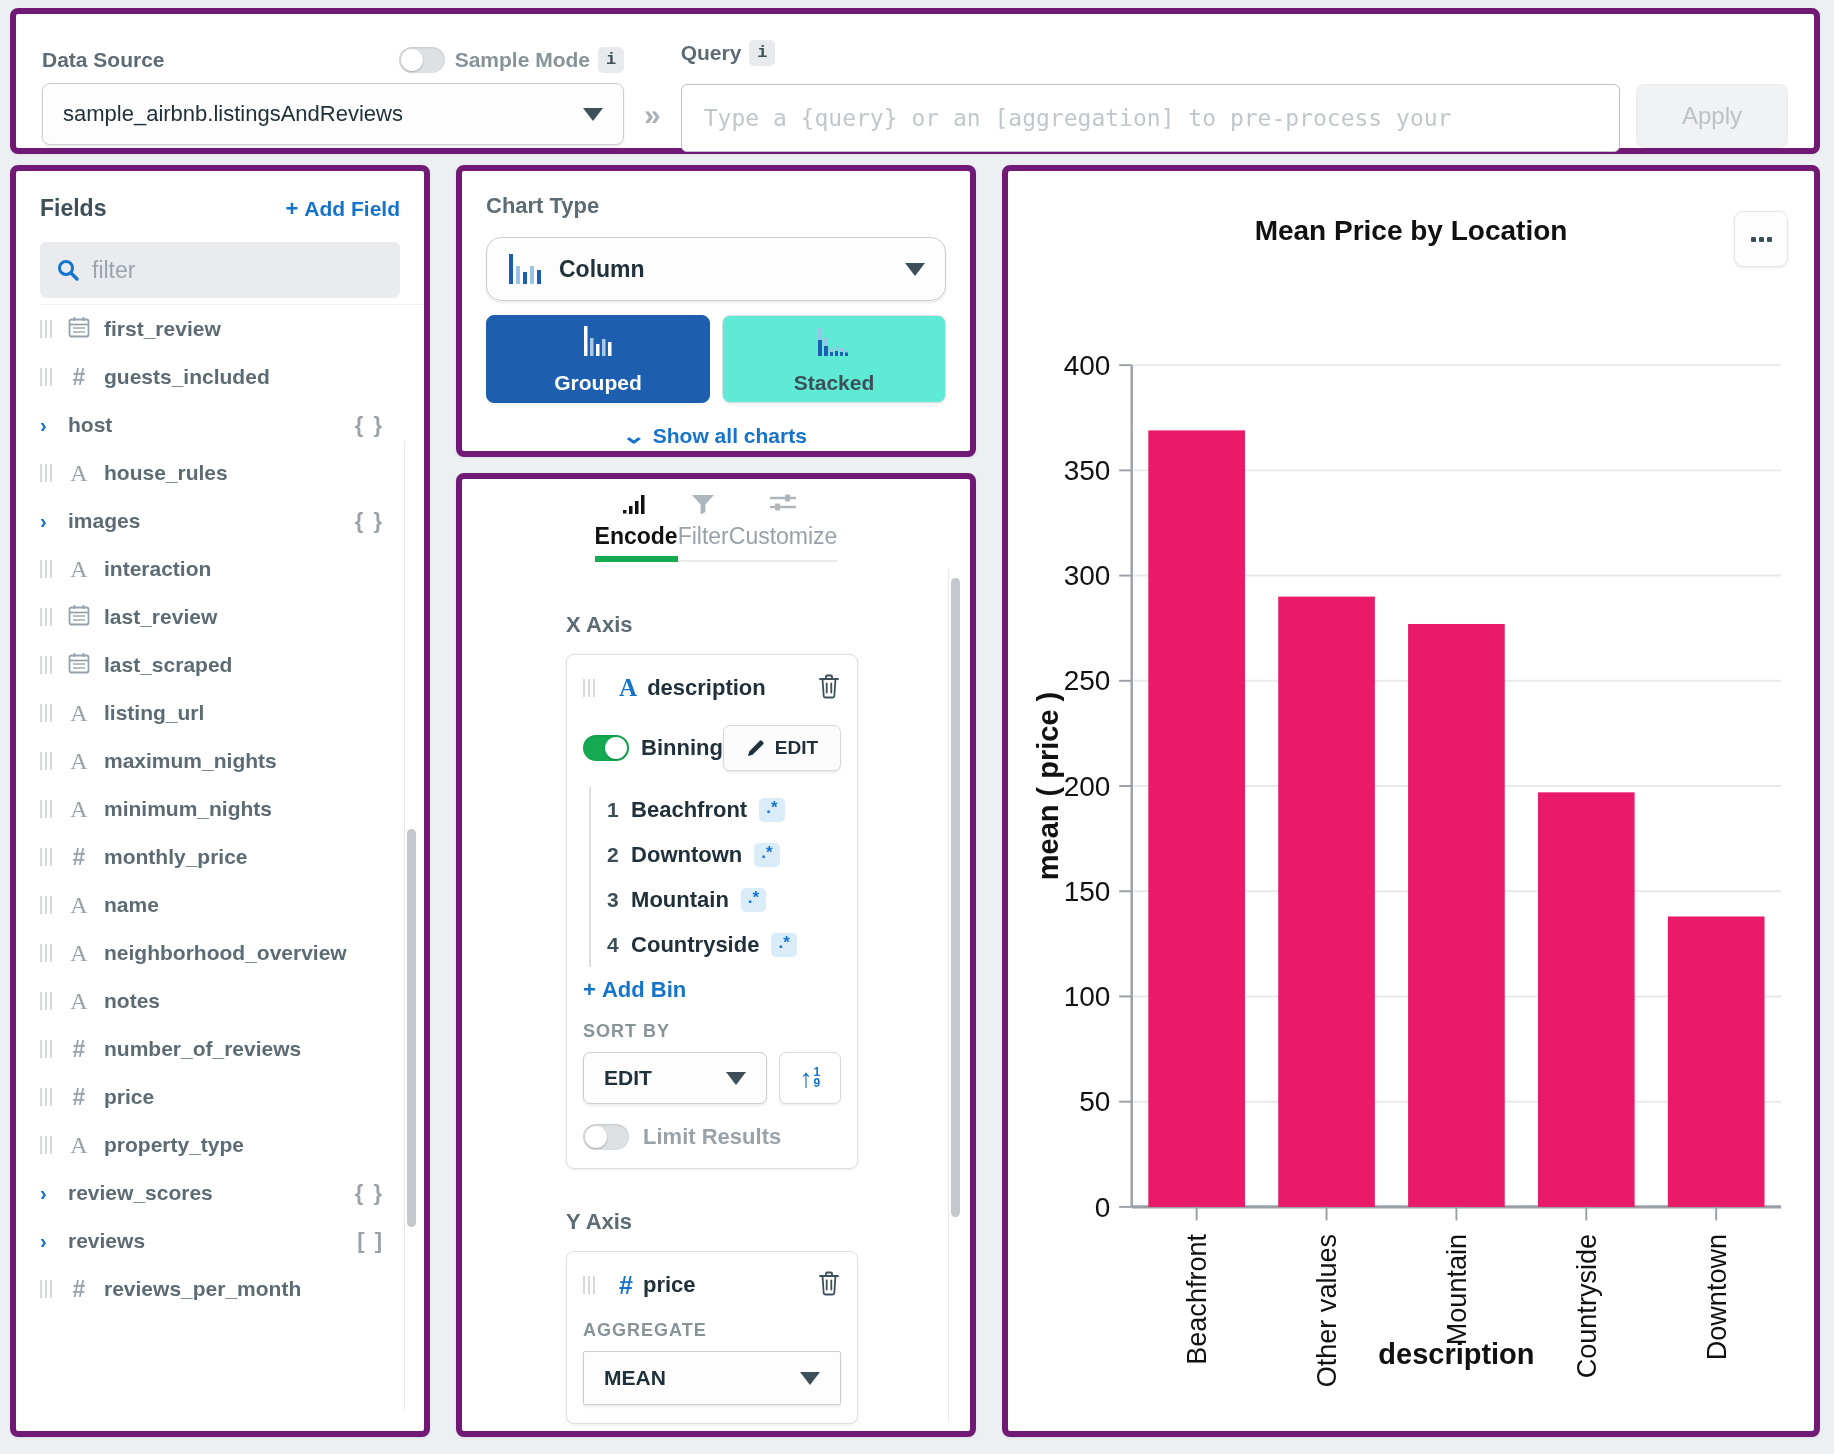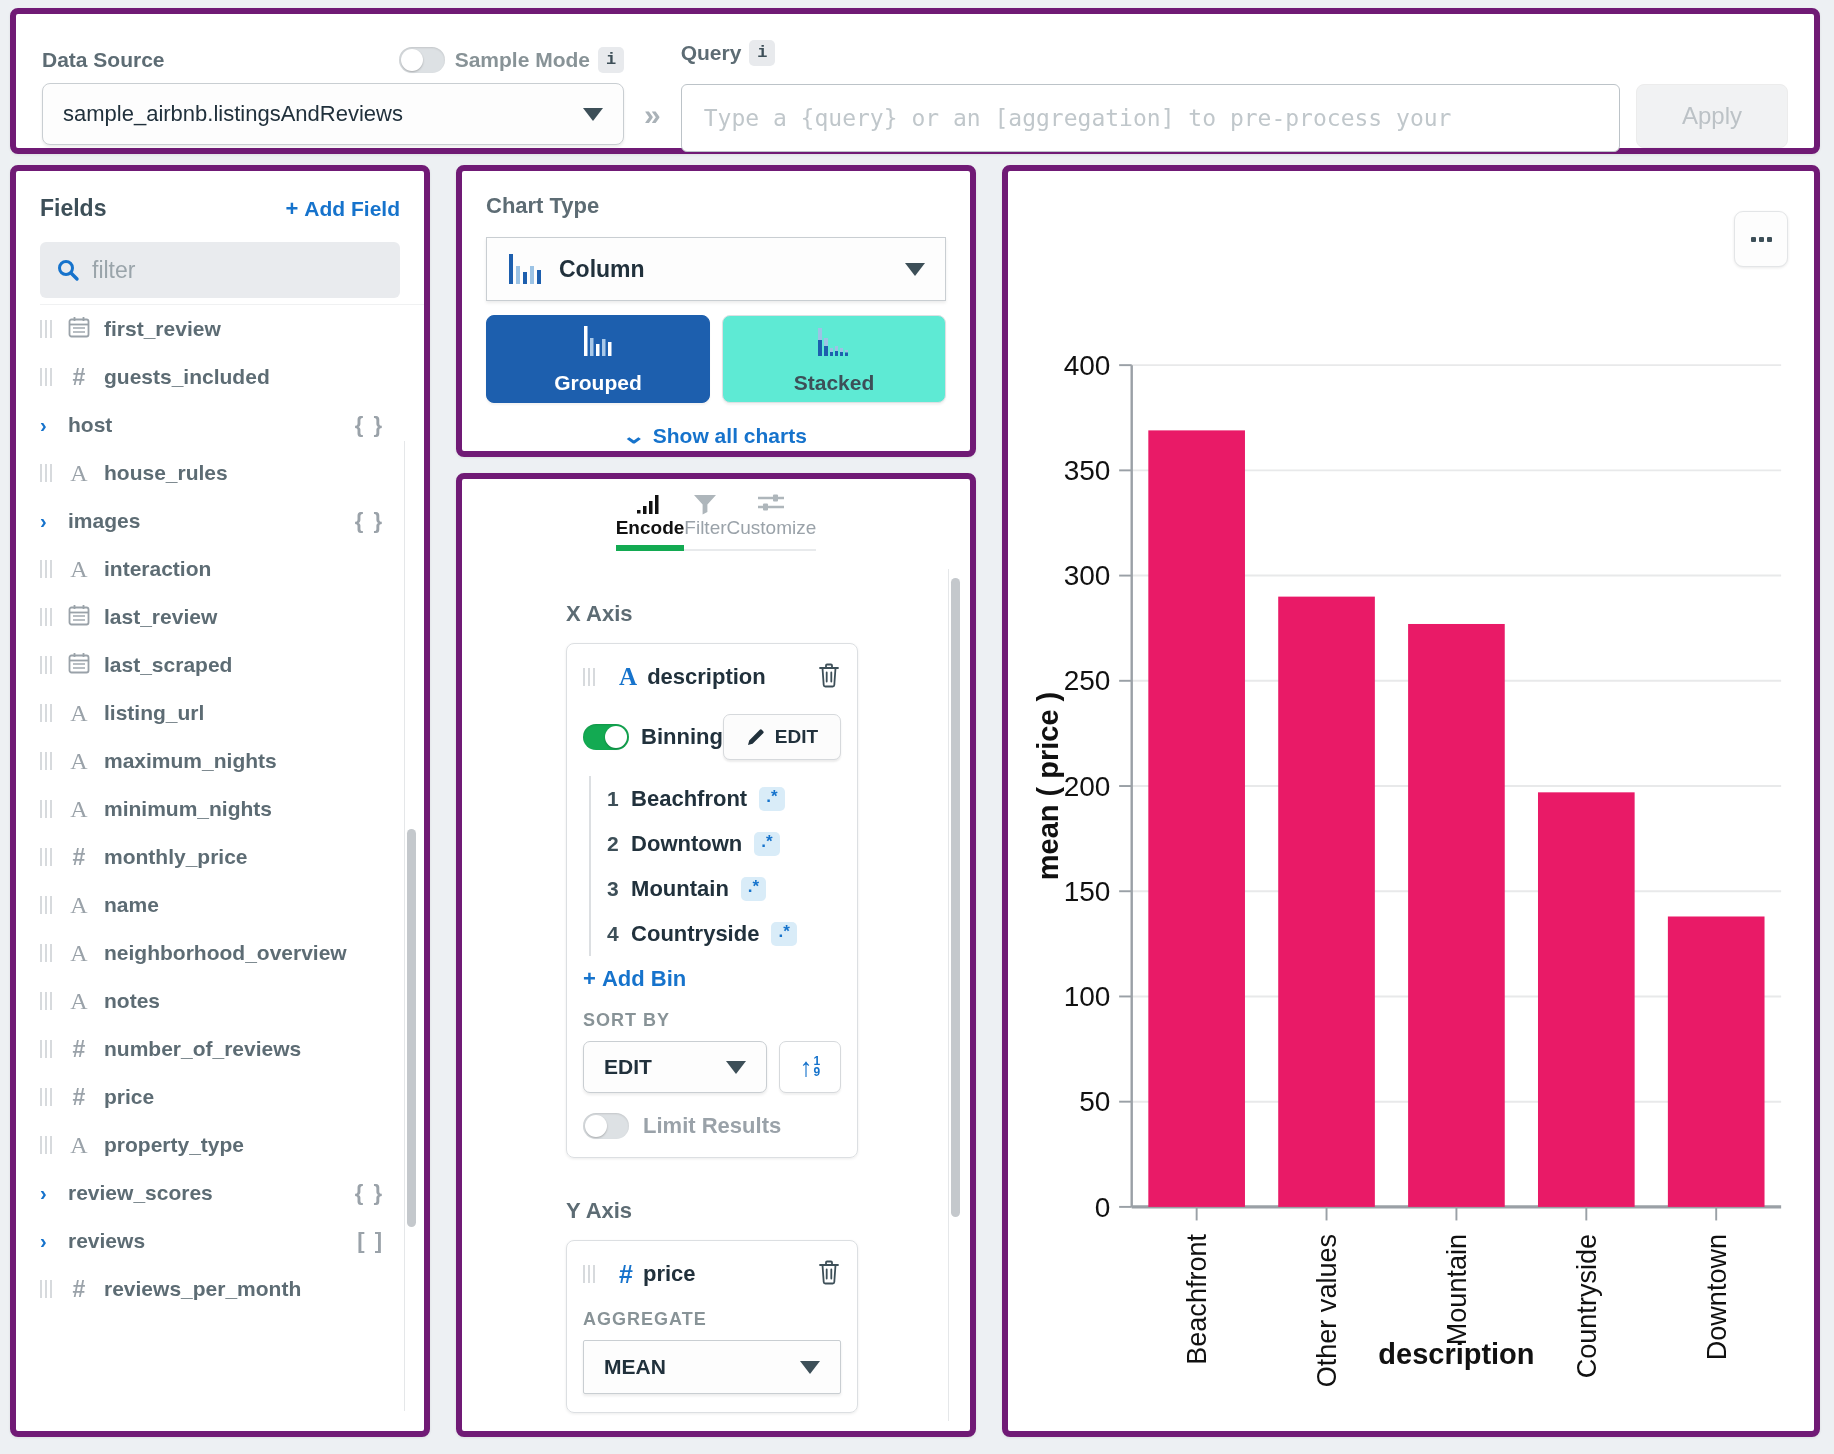--- a/index.html
+++ b/index.html
@@ -72,38 +72,38 @@
   .f-chev { color:#1673CC; font-size:20px; font-weight:700; margin-right:14px; width:14px; }
   .f-brace { margin-left:auto; color:#9aa2a9; font-size:22px; font-weight:700; letter-spacing:2px; }
   .v-scroll { position:absolute; top:0; bottom:0; width:14px; }
   .v-scroll .track { position:absolute; left:0; top:0; bottom:0; width:1px; background:#e5e7e9; }
   .v-scroll .thumb { position:absolute; left:3px; width:9px; background:#c4c8cc; border-radius:5px; }
   .fields-scroll { right:6px; top:270px; bottom:20px; }
   
   .middle { width:520px; display:flex; flex-direction:column; }
   .charttype-card { height:292px; padding:22px 24px; }
   .panel-title { font-size:22px; font-weight:700; color:#5d6c74; }
-  .ct-select { margin-top:18px; height:64px; border-radius:0; }
+  .ct-select { margin-top:18px; height:64px; border-radius:15px; }
   .ct-select .label { font-size:23px; font-weight:700; color:#21313c; margin-left:16px; }
   .variant-row { display:flex; gap:12px; margin-top:14px; }
   .variant-btn {
     flex:1; height:88px; background:#5eead4; border:1px solid #dde0e3; border-radius:8px;
     display:flex; flex-direction:column; align-items:center; justify-content:center; gap:6px;
     box-shadow:0 2px 2px rgba(0,0,0,0.05); cursor:pointer;
   }
   .variant-btn span { font-size:21px; font-weight:700; color:#3d4f58; }
   .variant-btn.active { background:#1D5FAE; border-color:#1D5FAE; }
   .variant-btn.active span { color:#fff; }
   .showall { margin-top:20px; text-align:center; font-size:22px; }
   .showall .chev { display:inline-block; transform:scaleX(1.4); margin-right:10px; font-weight:700; }
   
   .encode-card { flex:1; margin-top:16px; overflow:hidden; display:flex; flex-direction:column; position:relative; }
   .tabs { display:flex; border-bottom:2px solid #e8eaec; }
   .tab { flex:1; text-align:center; padding:12px 0 10px; cursor:pointer; position:relative; }
-  .tab .t-label { font-size:19px; color:#9aa2a9; font-weight:500; display:block; margin-top:2px; }
+  .tab .t-label { font-size:23px; color:#9aa2a9; font-weight:500; display:block; margin-top:8px; }
   .tab.active .t-label { color:#111; font-weight:700; }
   .tab.active::after { content:""; position:absolute; left:0; right:0; bottom:-2px; height:6px; background:#13AA52; }
   .tab .t-icon { height:24px; display:flex; justify-content:center; align-items:flex-end; }
   .encode-content { flex:1; overflow:hidden; padding:50px 36px 0 28px; position:relative; }
   .axis-title { font-size:22px; font-weight:700; color:#5d6c74; margin-bottom:16px; }
   .enc-field-card { border:1px solid #dcdfe2; border-radius:8px; box-shadow:0 1px 3px rgba(0,0,0,0.08); padding:18px 16px; margin-bottom:40px; }
   .efc-head { display:flex; align-items:center; }
   .efc-icon { font-size:25px; font-weight:700; color:#1673CC; margin:0 10px 0 12px; }
   .efc-icon.str { font-family:"Liberation Serif", serif; }
   .efc-name { font-size:22px; font-weight:700; color:#21313c; }
@@ -579,20 +579,21 @@
         </div>
       </div>
       <div class="v-scroll enc-scroll">
         <div class="track"></div>
         <div class="thumb" style="top:1%; height:75%;"></div>
       </div>
     </div>
   </div>
 
   <div class="card chart-card">
+    <div class="chart-title">Mean Price by Location</div>
     <div class="menu-btn">
       <span class="dots">
           <i></i>
           <i></i>
           <i></i>
         </span>
     </div>
     <div id="chart-svg-holder" style="position:absolute; inset:0;"><svg viewBox="0 0 834 1270" width="100%" height="100%">
           <line x1="128" y1="1055" x2="800" y2="1055" stroke="#9aa0a6" stroke-width="3.5"></line>
           <line x1="115" y1="1055" x2="128" y2="1055" stroke="#9aa0a6" stroke-width="2"></line>

